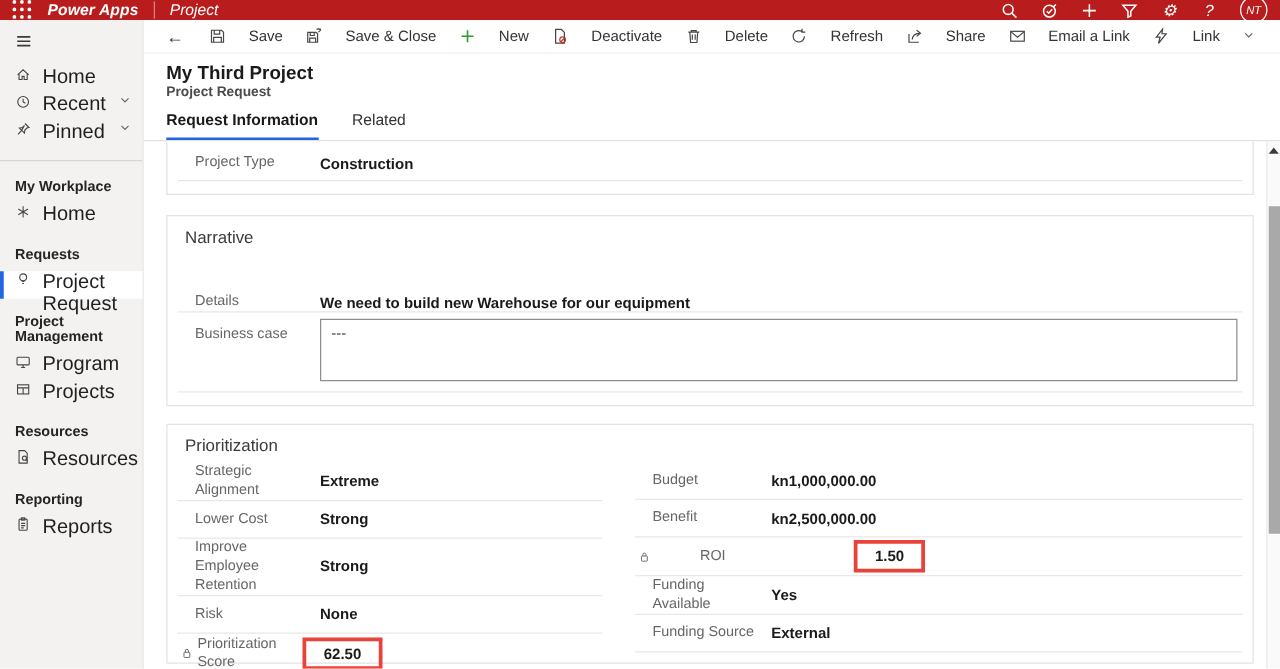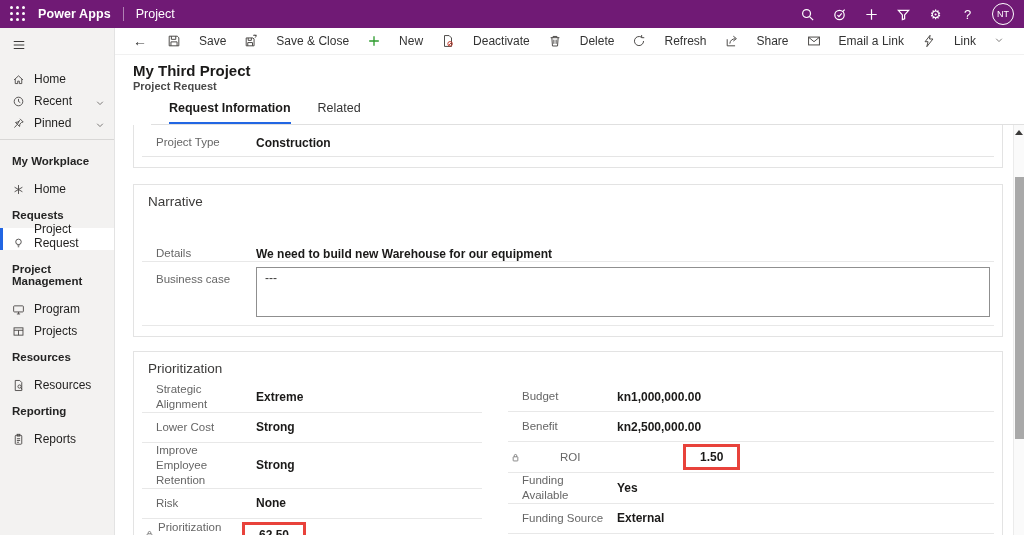--- a/index.html
+++ b/index.html
@@ -1,41 +1,41 @@
 <!DOCTYPE html>
 <html><head>
 <meta charset="utf-8">
 <style>
   * { margin:0; padding:0; box-sizing:border-box; }
   html,body { width:1024px; height:535px; overflow:hidden; }
   body { font-family:"Liberation Sans", sans-serif; background:#fff; color:#201f1e; }
   .screen { width:1024px; height:535px; display:flex; flex-direction:column; }
 
   
-  .topbar { height:28px; background:#701a75; color:#fff; display:flex; align-items:center; padding:0 10px; flex:none; }
+  .topbar { height:16px; background:#b91c1c; color:#fff; display:flex; align-items:center; padding:0 10px; flex:none;font-style:italic; }
   .tb-left { display:flex; align-items:center; gap:12px; }
   .waffle { display:grid; grid-template-columns:repeat(3,4px); grid-template-rows:repeat(3,4px); gap:2px; cursor:pointer; }
   .waffle i { width:3px; height:3px; background:#fff; border-radius:50%; }
   .tb-app { font-size:12.5px; font-weight:700; letter-spacing:.1px; }
   .tb-sep { width:1px; height:14px; background:rgba(255,255,255,.45); }
   .tb-ctx { font-size:12.5px; }
   .tb-right { margin-left:auto; display:flex; align-items:center; gap:17px; }
   .tb-icon { width:15px; height:15px; display:flex; align-items:center; justify-content:center; cursor:pointer; }
   .tb-icon svg { stroke:#fff; fill:none; stroke-width:1.3; width:15px; height:15px; }
   .tb-glyph { font-size:13px; line-height:1; }
   .avatar { width:22px; height:22px; border:1px solid #fff; border-radius:50%; display:flex; align-items:center; justify-content:center; font-size:9px; font-weight:400; cursor:pointer; }
 
   
   .app-row { flex:1; display:flex; min-height:0; }
 
   
   .sidebar { width:115px; flex:none; background:#f3f2f1; border-right:1px solid #e3e3e3; padding-top:7px; }
   .burger { padding:3px 0 8px 12px; cursor:pointer; }
   .burger svg { width:14px; height:14px; stroke:#3b3a39; stroke-width:1.4; }
-  .nav-item { display:flex; align-items:flex-end; height:22px; padding-left:12px; gap:9px; font-size:12px; color:#29282
+  .nav-item { display:flex; align-items:flex-start; height:22px; padding-left:12px; gap:9px; font-size:16px; color:#29282
 7; cursor:pointer; }
   .nav-item .nicon { width:13px; height:13px; flex:none; display:flex; }
   .nav-item .nicon svg { width:13px; height:13px; stroke:#484644; fill:none; stroke-width:1.1; }
   .nav-item .chev { margin-left:auto; margin-right:9px; display:flex; }
   .nav-item .chev svg { width:10px; height:10px; stroke:#605e5c; fill:none; stroke-width:1.3; }
   .side-divider { height:1px; background:#d8d7d6; margin:9px 0 2px; }
   .group-title { font-size:11.5px; font-weight:700; color:#242424; padding:13px 0 7px 12px; }
   .nav-item.selected { background:#fff; border-left:3px solid #2266E3; padding-left:9px; }
 
   
@@ -46,21 +46,21 @@
   .back { padding:0 11px; font-size:14px; color:#333; cursor:pointer; }
   .cmd-item { display:flex; align-items:center; gap:18px; padding:0 9px; height:100%; cursor:pointer; white-space:nowrap; }
   .cmd-item svg { width:14px; height:14px; stroke:#484644; fill:none; stroke-width:1.1; flex:none; }
   .cmd-item svg.green { stroke:#2d9b2d; stroke-width:1.5; }
   .cmd-item .dd svg { width:10px; height:10px; stroke:#605e5c; stroke-width:1.3; }
 
   
   .rec-header { padding:7px 0 0 18px; flex:none; }
   .rec-title { font-size:15px; font-weight:700; color:#1b1a19; }
   .rec-sub { font-size:11px; font-weight:700; color:#4a4a4a; margin-top:1px; }
-  .tabs { display:flex; gap:27px; padding:9px 0 0 18px; border-bottom:1px solid #e0e0e0; flex:none;margin-left:36px; }
+  .tabs { display:flex; gap:27px; padding:9px 0 0 18px; border-bottom:1px solid #e0e0e0; flex:none; }
   .tab { font-size:12.5px; color:#333; padding-bottom:7px; cursor:pointer; border-bottom:2px solid transparent; }
   .tab.active { font-weight:700; color:#1b1a19; border-bottom-color:#2266E3; }
 
   
   .form-area { flex:1; position:relative; padding:0 21px 0 18px; overflow:hidden; }
   .card { border:1px solid #e3e3e3; background:#fff; }
   .card-first { border-top:none; height:43px; padding:4px 8px 0; }
   .card-narrative { margin-top:16px; height:153px; padding:7px 8px 0; }
   .card-prior { margin-top:14px; height:192px; padding:7px 8px 0; }
   .card-title { font-size:13.5px; color:#3b3a39; padding:2px 0 6px 6px; }

